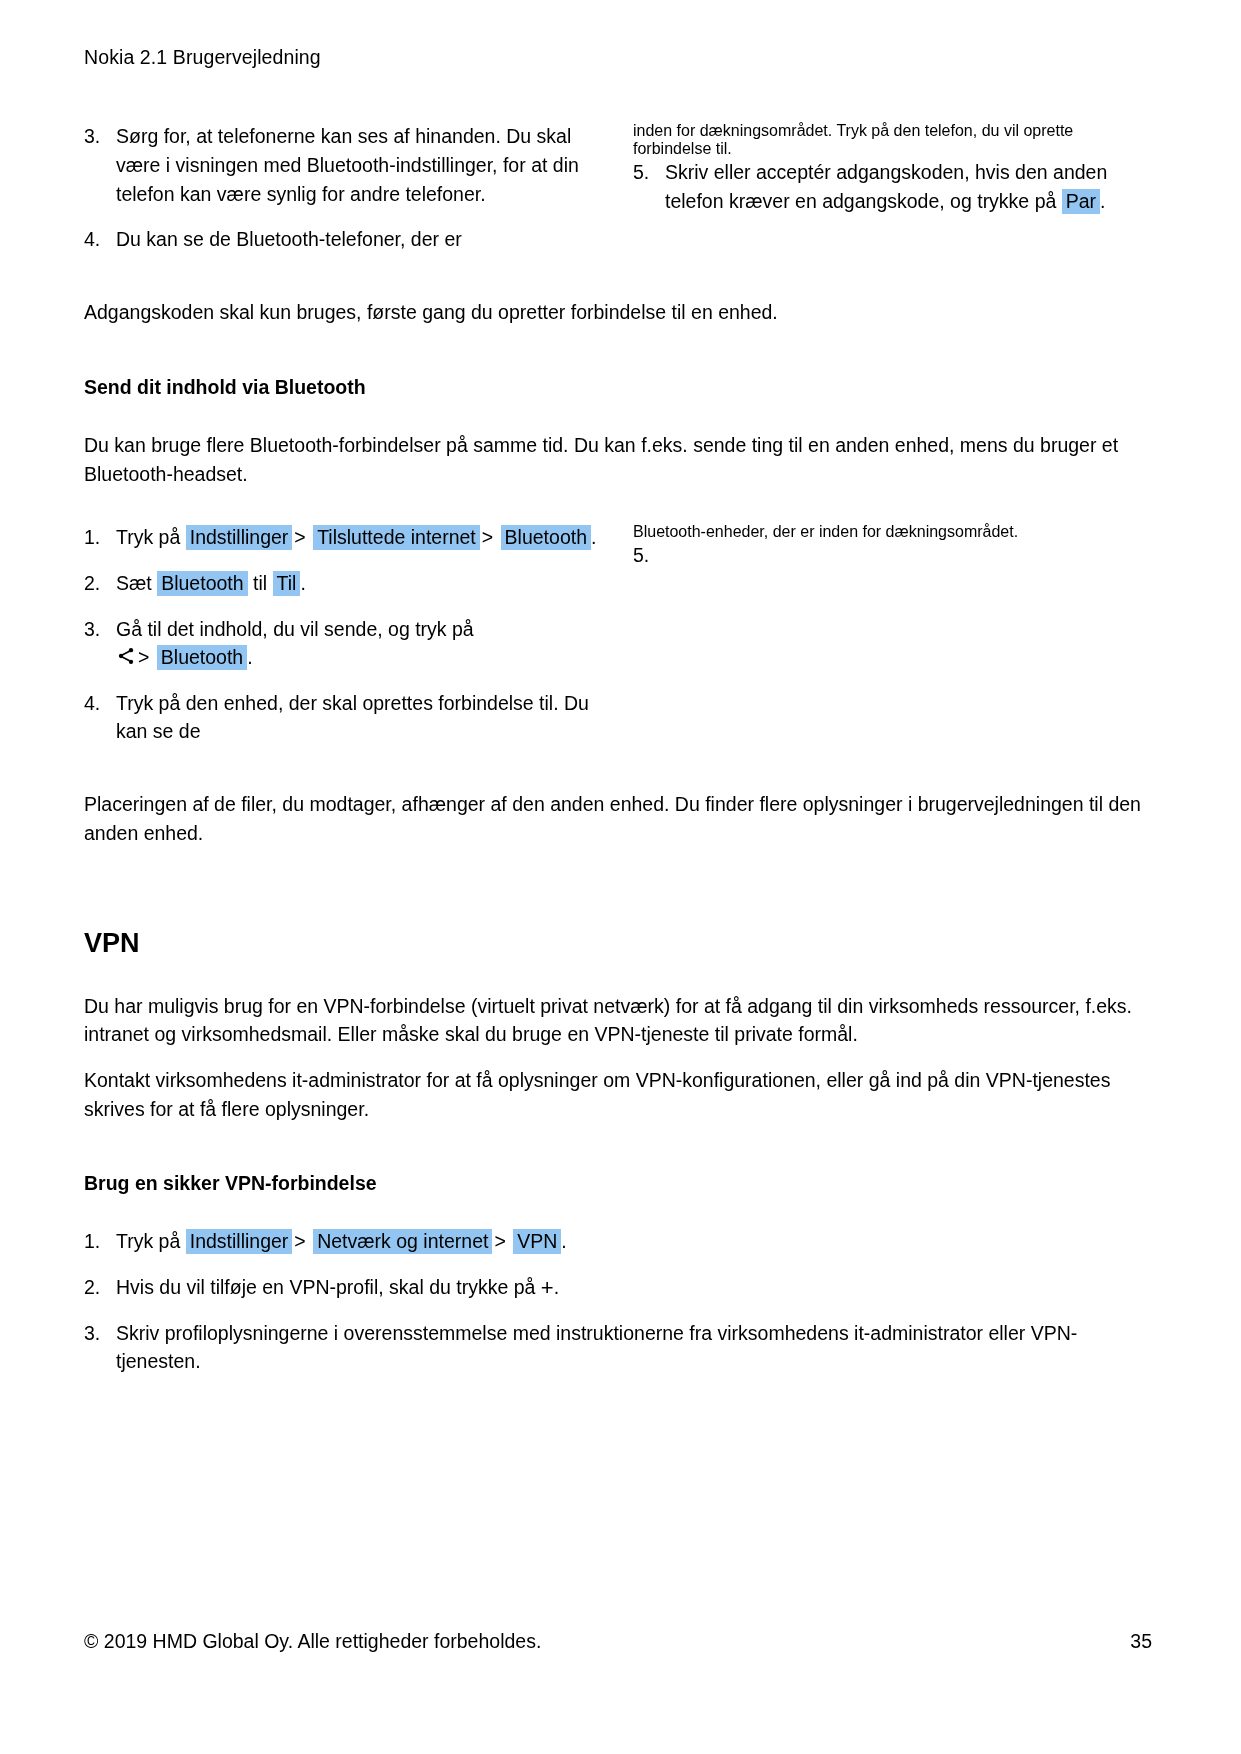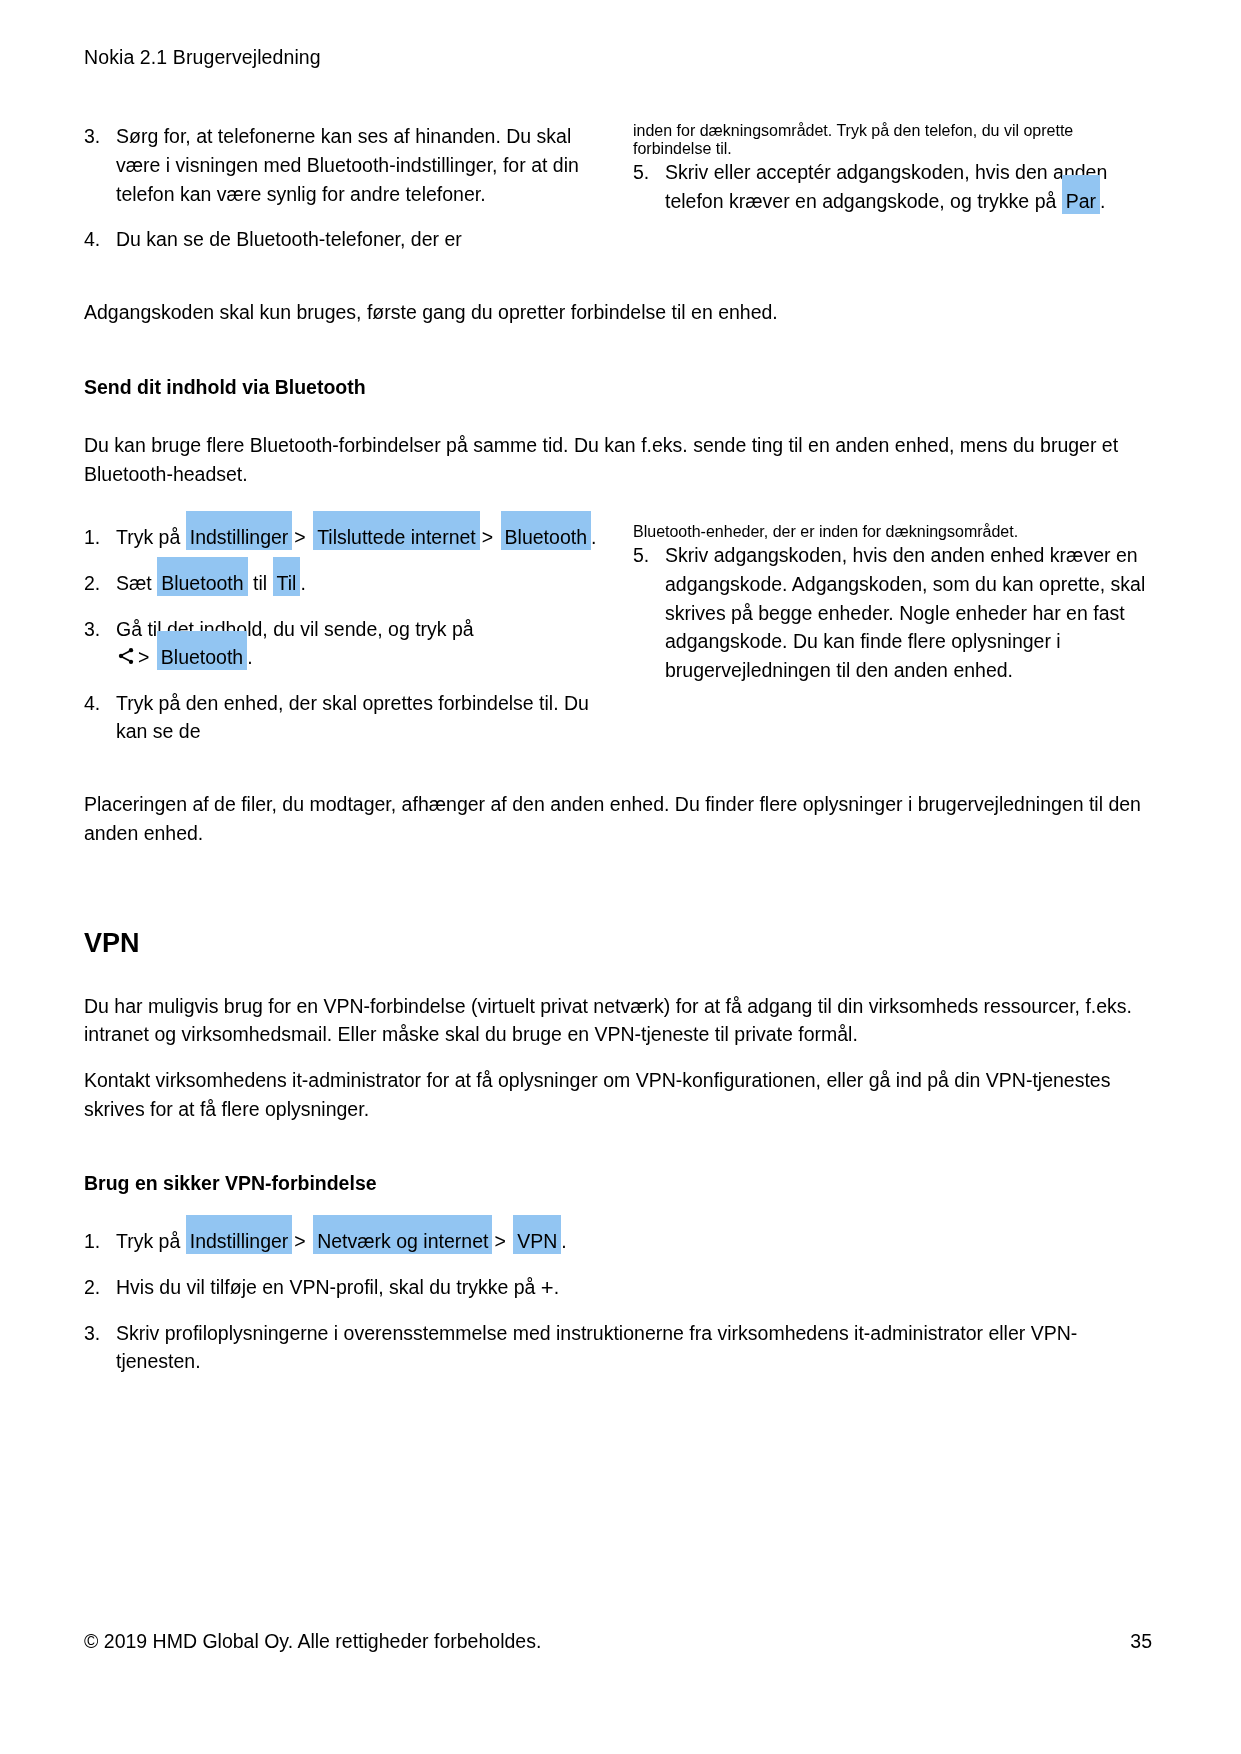--- a/index.html
+++ b/index.html
@@ -84,21 +84,21 @@
   }
   h3.sub {
     font-size: 19.5px;
     font-weight: bold;
     margin: 0;
     line-height: 1.4;
   }
 
   .hl {
     background: #92c5f2;
-    padding: 15px 4px 2px 4px;
+    padding: 1px 4px 2px 4px;
     white-space: nowrap;
   }
   .sep {
     display: inline-block;
     padding: 0 2px;
   }
   .glyph-share {
     display: inline-block;
     vertical-align: -2px;
     width: 20px;
@@ -212,21 +212,20 @@
             <span>Tryk på den enhed, der skal oprettes forbindelse til. Du kan se de</span>
           </li>
         </ol>
       </div>
 
       <div class="col">
         <div class="cont">Bluetooth-enheder, der er inden for dækningsområdet.</div>
         <ol class="steps">
           <li>
             <span class="num">5.</span>
-            <span>Skriv adgangskoden, hvis den anden enhed kræver en adgangskode. Adgangskoden, som du kan oprette, skal skrives på begge enheder. Nogle enheder har en fast adgangskode. Du kan finde flere oplysninger i brugervejledningen til den anden enhed.</span>
           </li>
         </ol>
       </div>
     </div>
 
     <div class="spacer-lg"></div>
 
     <p class="body">Placeringen af de filer, du modtager, afhænger af den anden enhed. Du finder flere oplysninger i brugervejledningen til den anden enhed.</p>
 
     <div class="spacer-xl"></div>

